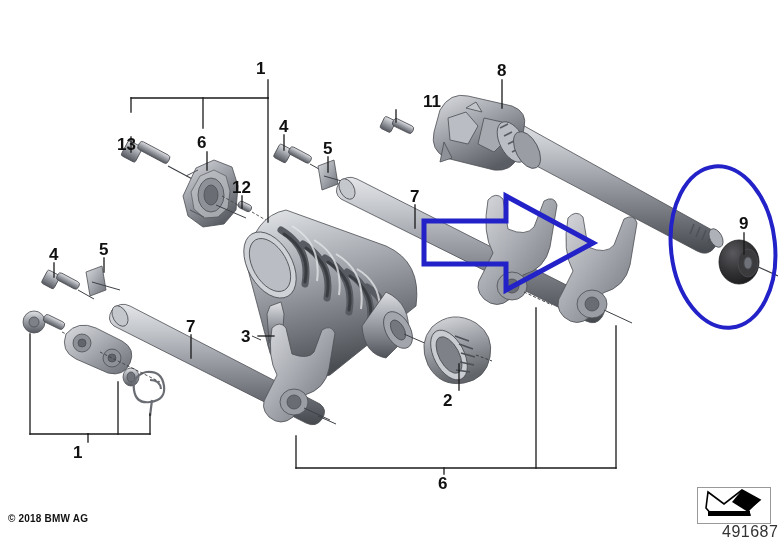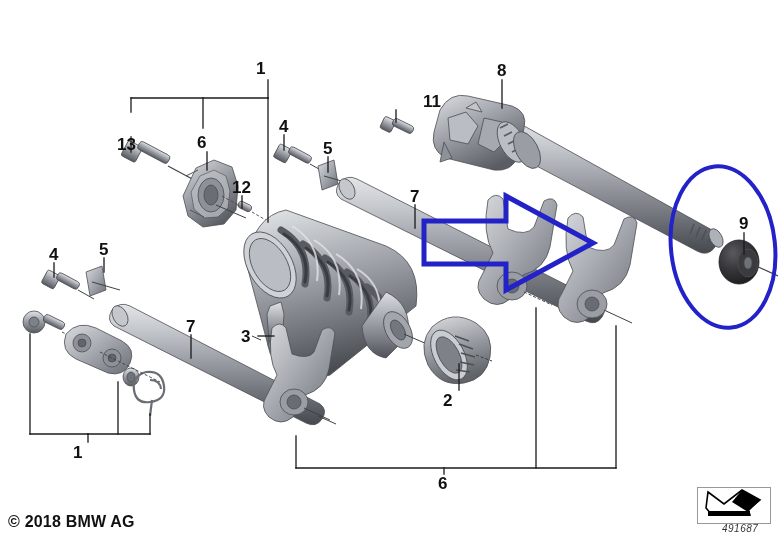--- a/index.html
+++ b/index.html
@@ -2,24 +2,24 @@
 <html><head>
 <meta charset="utf-8">
 <style>
   html,body{margin:0;padding:0;background:#ffffff;}
   body{width:778px;height:545px;position:relative;overflow:hidden;
        font-family:"Liberation Sans",sans-serif;color:#000;}
   #stage{position:absolute;left:0;top:0;width:778px;height:545px;}
   svg.layer{position:absolute;left:0;top:0;width:778px;height:545px;}
   .callout{position:absolute;font-weight:bold;font-size:17px;line-height:17px;
            color:#111;letter-spacing:0px;}
-  #copyright{position:absolute;left:8px;top:513px;font-size:16px;font-weight:bold;
+  #copyright{position:absolute;left:8px;top:513px;font-size:10px;font-weight:bold;
              letter-spacing:0.2px;color:#111;}
-  #diagram-id{position:absolute;left:722px;top:523px;font-size:10px;color:#333;
-              letter-spacing:0.5px;font-style:italic;}
+  #diagram-id{position:absolute;left:722px;top:523px;font-size:16px;color:#333;
+              letter-spacing:0.5px;}
   #icon-box{position:absolute;left:697px;top:487px;width:72px;height:35px;
             border:1px solid #999;background:#fff;}
   #icon-box svg{display:block;}
 </style>
 </head>
 <body>
 
 <div id="stage">
 
   <svg class="layer" viewBox="0 0 778 545">

